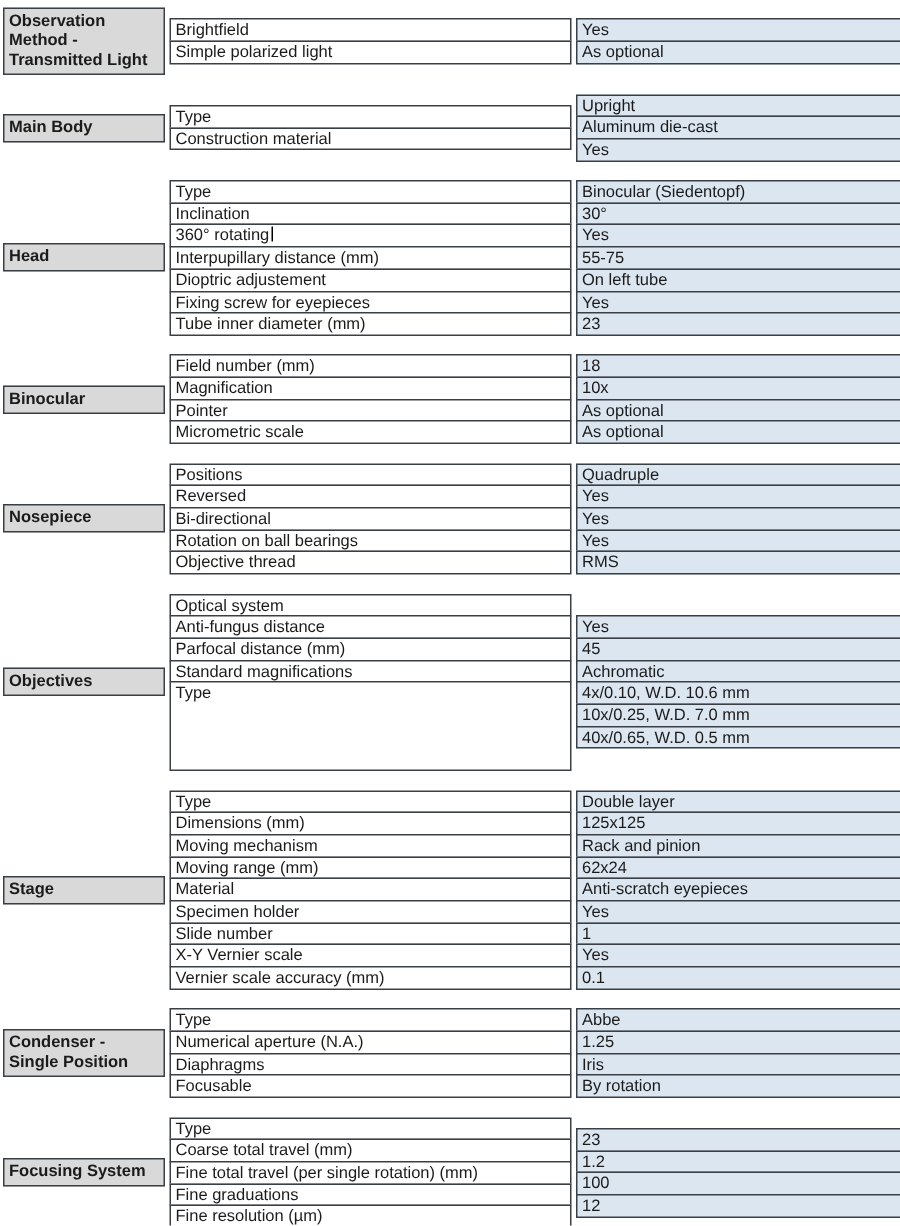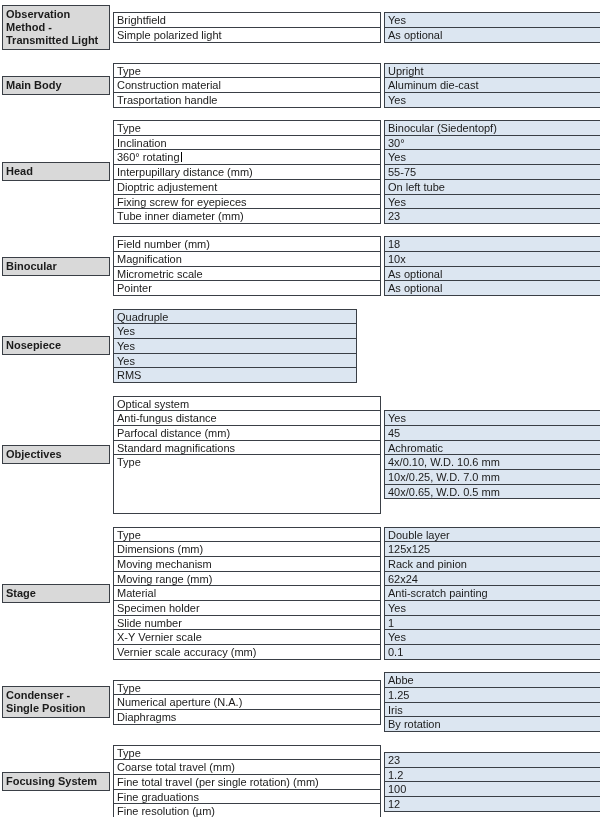--- a/index.html
+++ b/index.html
@@ -81,21 +81,20 @@
       </div>
   </div>
 
   <div class="section">
     <div class="cell title">
       <span class="t">Main Body</span>
     </div>
     <div class="col col-props">
         <div class="cell prop"><span class="t">Type</span></div>
         <div class="cell prop"><span class="t">Construction material</span></div>
-        <div class="cell prop"><span class="t">Trasportation handle</span></div>
       </div>
     <div class="col col-values">
         <div class="cell val"><span class="t">Upright</span></div>
         <div class="cell val"><span class="t">Aluminum die-cast</span></div>
         <div class="cell val"><span class="t">Yes</span></div>
       </div>
   </div>
 
   <div class="section">
     <div class="cell title">
@@ -121,35 +120,42 @@
       </div>
   </div>
 
   <div class="section">
     <div class="cell title">
       <span class="t">Binocular</span>
     </div>
     <div class="col col-props">
         <div class="cell prop"><span class="t">Field number (mm)</span></div>
         <div class="cell prop"><span class="t">Magnification</span></div>
+        <div class="cell prop"><span class="t">Pointer</span></div>
         <div class="cell prop"><span class="t">Micrometric scale</span></div>
-        <div class="cell prop"><span class="t">Pointer</span></div>
       </div>
     <div class="col col-values">
         <div class="cell val"><span class="t">18</span></div>
         <div class="cell val"><span class="t">10x</span></div>
         <div class="cell val"><span class="t">As optional</span></div>
         <div class="cell val"><span class="t">As optional</span></div>
       </div>
   </div>
 
   <div class="section">
     <div class="cell title">
       <span class="t">Nosepiece</span>
     </div>
+    <div class="col col-props">
+        <div class="cell prop"><span class="t">Positions</span></div>
+        <div class="cell prop"><span class="t">Reversed</span></div>
+        <div class="cell prop"><span class="t">Bi-directional</span></div>
+        <div class="cell prop"><span class="t">Rotation on ball bearings</span></div>
+        <div class="cell prop"><span class="t">Objective thread</span></div>
+      </div>
     <div class="col col-values">
         <div class="cell val"><span class="t">Quadruple</span></div>
         <div class="cell val"><span class="t">Yes</span></div>
         <div class="cell val"><span class="t">Yes</span></div>
         <div class="cell val"><span class="t">Yes</span></div>
         <div class="cell val"><span class="t">RMS</span></div>
       </div>
   </div>
 
   <div class="section">
@@ -186,36 +192,37 @@
         <div class="cell prop"><span class="t">Specimen holder</span></div>
         <div class="cell prop"><span class="t">Slide number</span></div>
         <div class="cell prop"><span class="t">X-Y Vernier scale</span></div>
         <div class="cell prop"><span class="t">Vernier scale accuracy (mm)</span></div>
       </div>
     <div class="col col-values">
         <div class="cell val"><span class="t">Double layer</span></div>
         <div class="cell val"><span class="t">125x125</span></div>
         <div class="cell val"><span class="t">Rack and pinion</span></div>
         <div class="cell val"><span class="t">62x24</span></div>
-        <div class="cell val"><span class="t">Anti-scratch painting</span></div>
+        <div class="cell val"><span class="t">Anti-scratch eyepieces</span></div>
         <div class="cell val"><span class="t">Yes</span></div>
         <div class="cell val"><span class="t">1</span></div>
         <div class="cell val"><span class="t">Yes</span></div>
         <div class="cell val"><span class="t">0.1</span></div>
       </div>
   </div>
 
   <div class="section">
     <div class="cell title">
       <span class="t">Condenser - Single Position</span>
     </div>
     <div class="col col-props">
         <div class="cell prop"><span class="t">Type</span></div>
         <div class="cell prop"><span class="t">Numerical aperture (N.A.)</span></div>
         <div class="cell prop"><span class="t">Diaphragms</span></div>
+        <div class="cell prop"><span class="t">Focusable</span></div>
       </div>
     <div class="col col-values">
         <div class="cell val"><span class="t">Abbe</span></div>
         <div class="cell val"><span class="t">1.25</span></div>
         <div class="cell val"><span class="t">Iris</span></div>
         <div class="cell val"><span class="t">By rotation</span></div>
       </div>
   </div>
 
   <div class="section">

